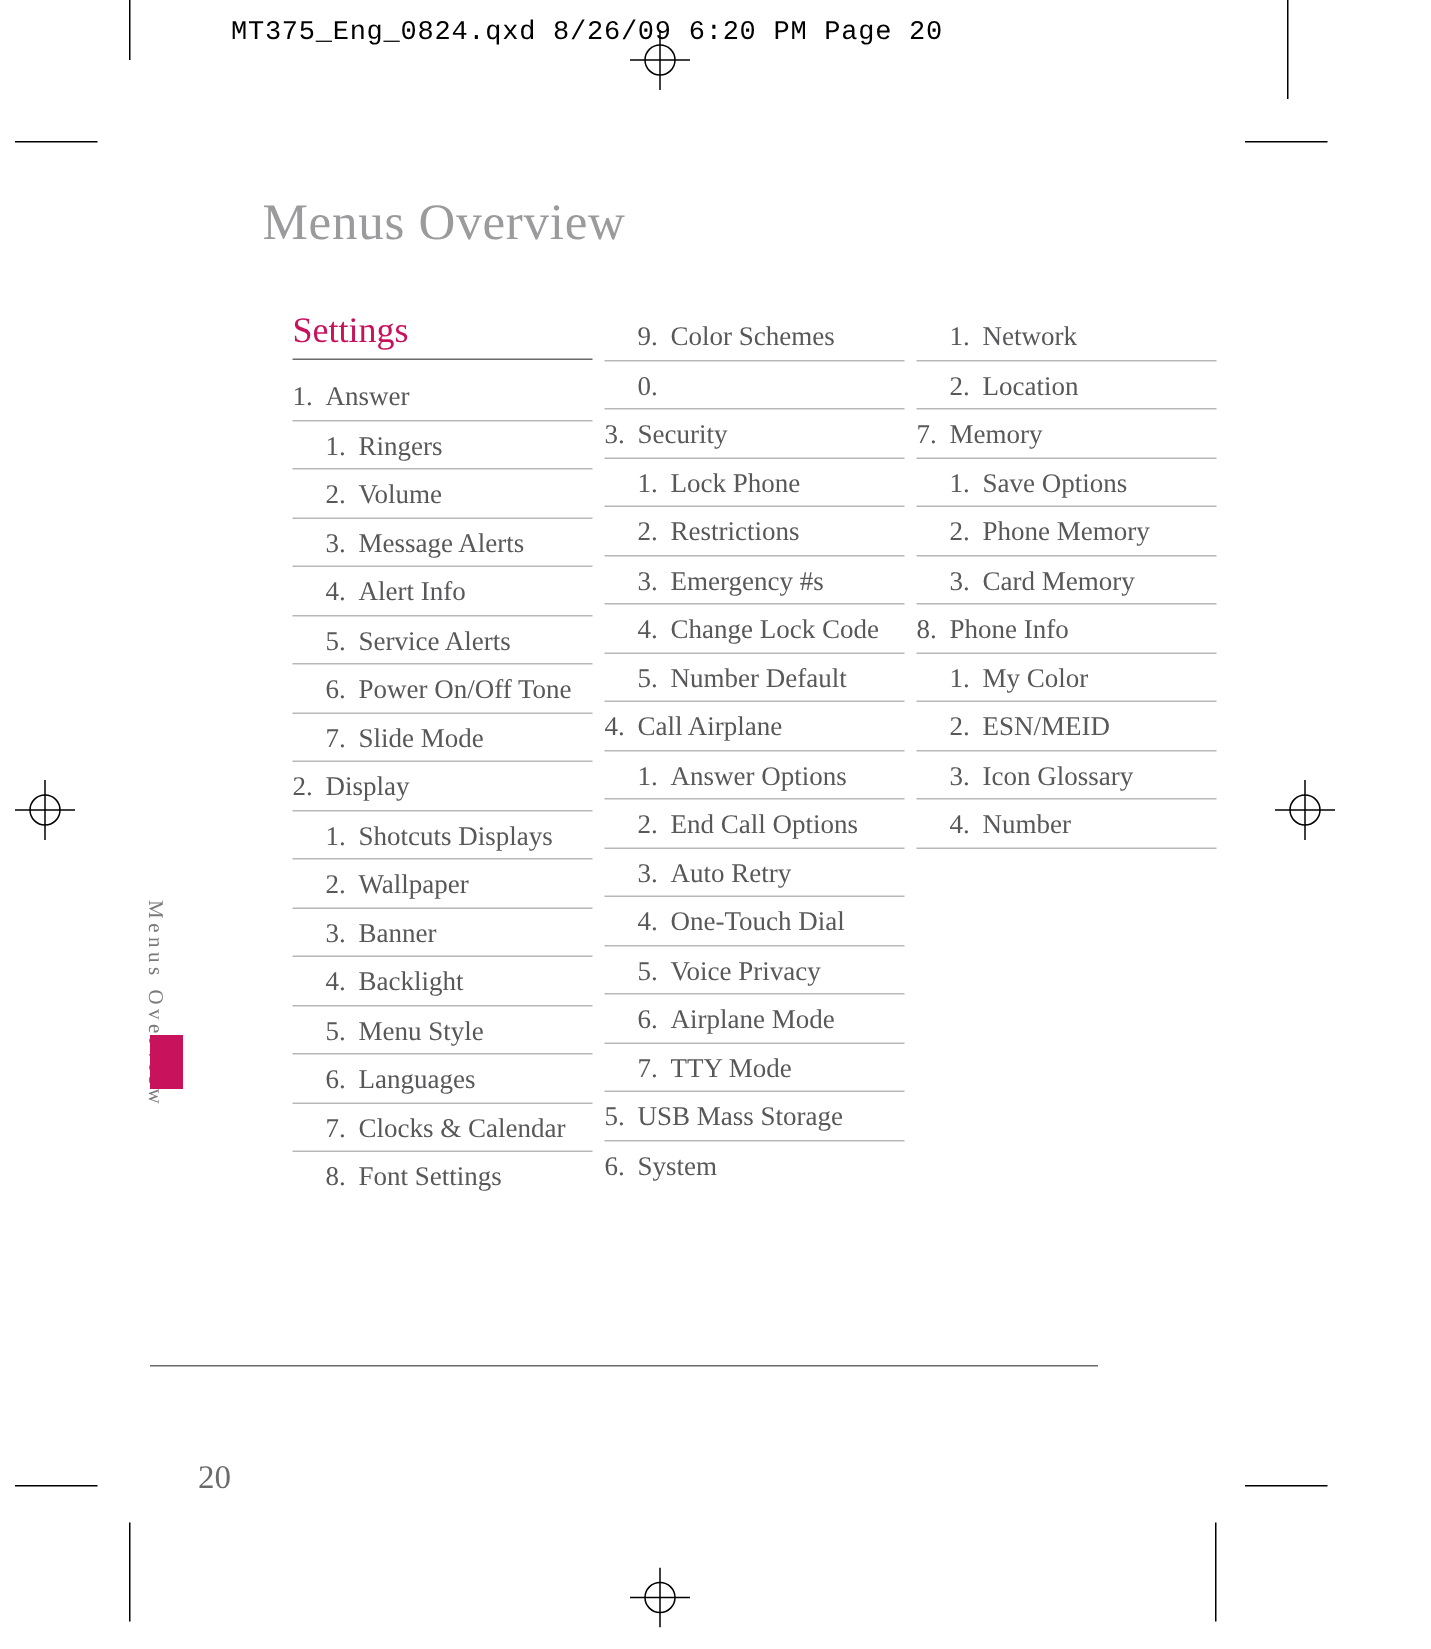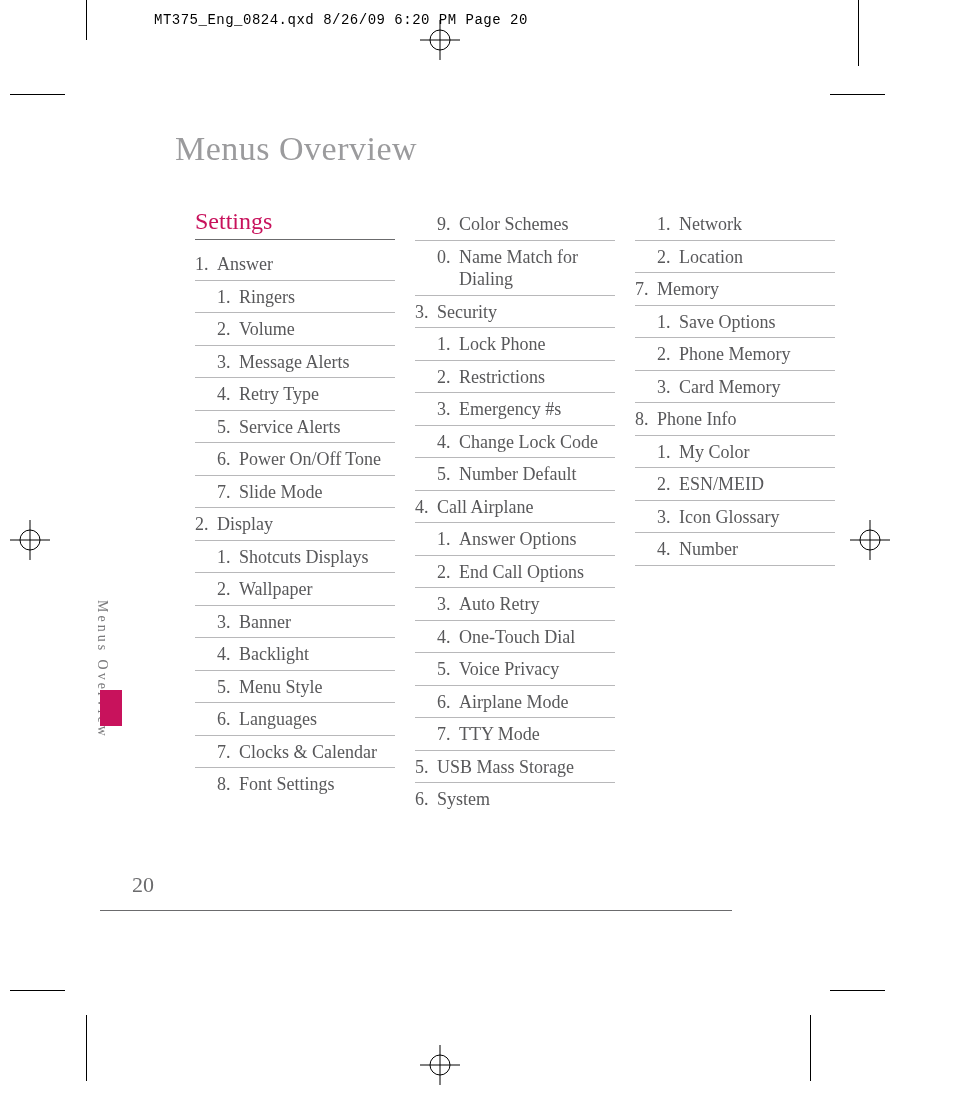--- a/index.html
+++ b/index.html
@@ -10,21 +10,21 @@
     color: #58585a;
     position: relative;
   }
 
   
   .qxd-header {
     position: absolute;
     top: 12px;
     left: 106px;
     font-family: 'Courier New', monospace;
-    font-size: 14px;
+    font-size: 18px;
     color: #000;
     letter-spacing: 0.5px;
     margin-left: 48px;
   }
 
   
   .crop { position: absolute; background: #000; }
   .crop.h { height: 1px; }
   .crop.v { width: 1px; }
 
@@ -48,21 +48,21 @@
     font-size: 34px;
     color: #9b9b9d;
     font-weight: 400;
     letter-spacing: 0.5px;
     margin-left: 55px;
     margin-bottom: 40px;
   }
 
   .columns {
     display: flex;
-    gap: 20px;
+    gap: 8px;
     margin-left: 75px;
   }
   .col {
     width: 200px;
     display: flex;
     flex-direction: column;
   }
 
   .section-heading {
     color: #c8125c;
@@ -104,21 +104,21 @@
     top: 690px;
     width: 22px;
     height: 36px;
     background: #c8125c;
   }
 
   
   .page-number {
     position: absolute;
     left: 132px;
-    top: 872px;
+    top: 972px;
     font-size: 22px;
     color: #6b6b6d;
   }
 
   
   .footer-line {
     position: absolute;
     background: #6b6b6d;
   }
 </style>
@@ -185,21 +185,21 @@
         <div class="lvl2">
           <span class="num">2.</span>
           <span class="txt">Volume</span>
         </div>
         <div class="lvl2">
           <span class="num">3.</span>
           <span class="txt">Message Alerts</span>
         </div>
         <div class="lvl2">
           <span class="num">4.</span>
-          <span class="txt">Retry Type</span>
+          <span class="txt">Alert Info</span>
         </div>
         <div class="lvl2">
           <span class="num">5.</span>
           <span class="txt">Service Alerts</span>
         </div>
         <div class="lvl2">
           <span class="num">6.</span>
           <span class="txt">Power On/Off Tone</span>
         </div>
         <div class="lvl2">
@@ -243,21 +243,20 @@
           <span class="txt">Font Settings</span>
         </div>
       </div>
     <div class="col" id="col2">
         <div class="lvl2">
           <span class="num">9.</span>
           <span class="txt">Color Schemes</span>
         </div>
         <div class="lvl2">
           <span class="num">0.</span>
-          <span class="txt">Name Match for Dialing</span>
         </div>
         <div class="lvl1">
           <span class="num">3.</span>
           <span class="txt">Security</span>
         </div>
         <div class="lvl2">
           <span class="num">1.</span>
           <span class="txt">Lock Phone</span>
         </div>
         <div class="lvl2">

